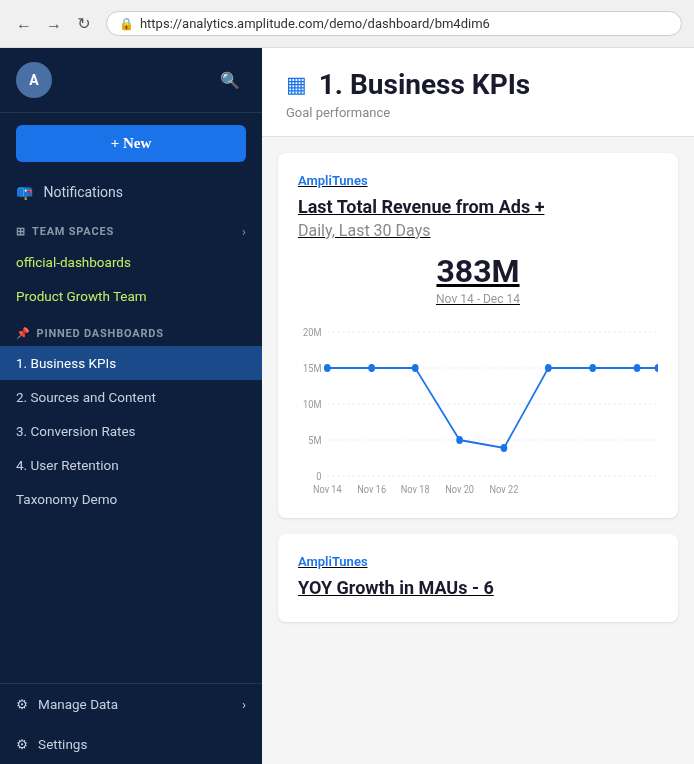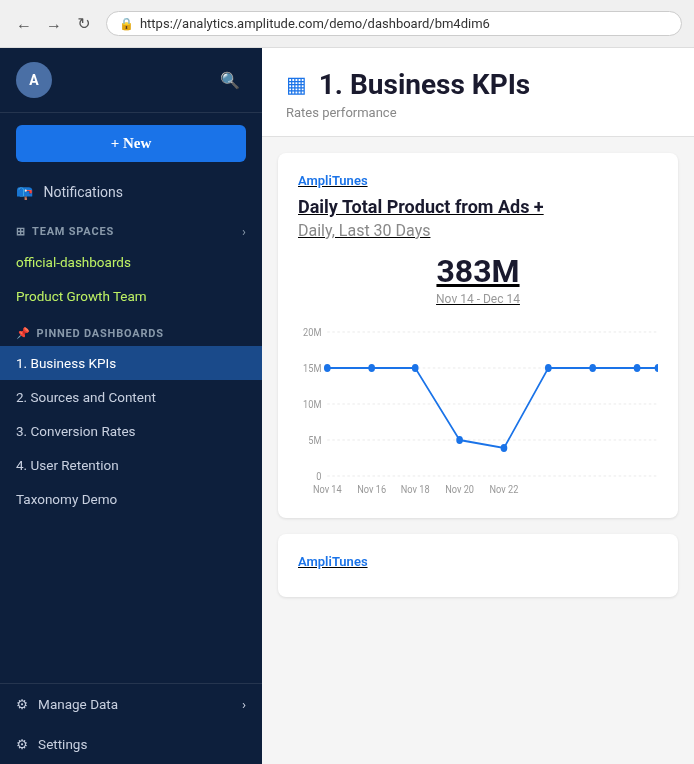--- a/index.html
+++ b/index.html
@@ -328,26 +328,26 @@
 
   </div>
 
   <div class="main-content">
 
     <div class="main-header">
       <div class="page-title-row">
         <span class="grid-icon">▦</span>
         <h1 class="page-title">1. Business KPIs</h1>
       </div>
-      <div class="goal-label">Rates performance</div>
+      <div class="goal-label">Goal performance</div>
     </div>
 
     <div class="card">
       <div class="card-brand">AmpliTunes</div>
-      <div class="card-title">Daily Total Product from Ads +</div>
+      <div class="card-title">Last Total Revenue from Ads +</div>
       <div class="card-subtitle">Daily, Last 30 Days</div>
       <div class="chart-value">383M</div>
       <div class="chart-range">Nov 14 - Dec 14</div>
 
       <div class="chart-container">
         <svg class="chart-svg" viewBox="0 0 430 180" preserveAspectRatio="none">
 
           <text x="28" y="18" font-size="11" fill="#999" text-anchor="end">20M</text>
           <text x="28" y="54" font-size="11" fill="#999" text-anchor="end">15M</text>
           <text x="28" y="90" font-size="11" fill="#999" text-anchor="end">10M</text>
@@ -376,17 +376,18 @@
           <text x="88" y="175" font-size="11" fill="#999" text-anchor="middle">Nov 16</text>
           <text x="140" y="175" font-size="11" fill="#999" text-anchor="middle">Nov 18</text>
           <text x="193" y="175" font-size="11" fill="#999" text-anchor="middle">Nov 20</text>
           <text x="246" y="175" font-size="11" fill="#999" text-anchor="middle">Nov 22</text>
         </svg>
       </div>
     </div>
 
     <div class="card" style="margin-bottom: 16px;">
       <div class="card-brand">AmpliTunes</div>
+      <div class="card-title">YOY Growth in MAUs - 6</div>
     </div>
 
   </div>
 
 </div>
 
 </body></html>

